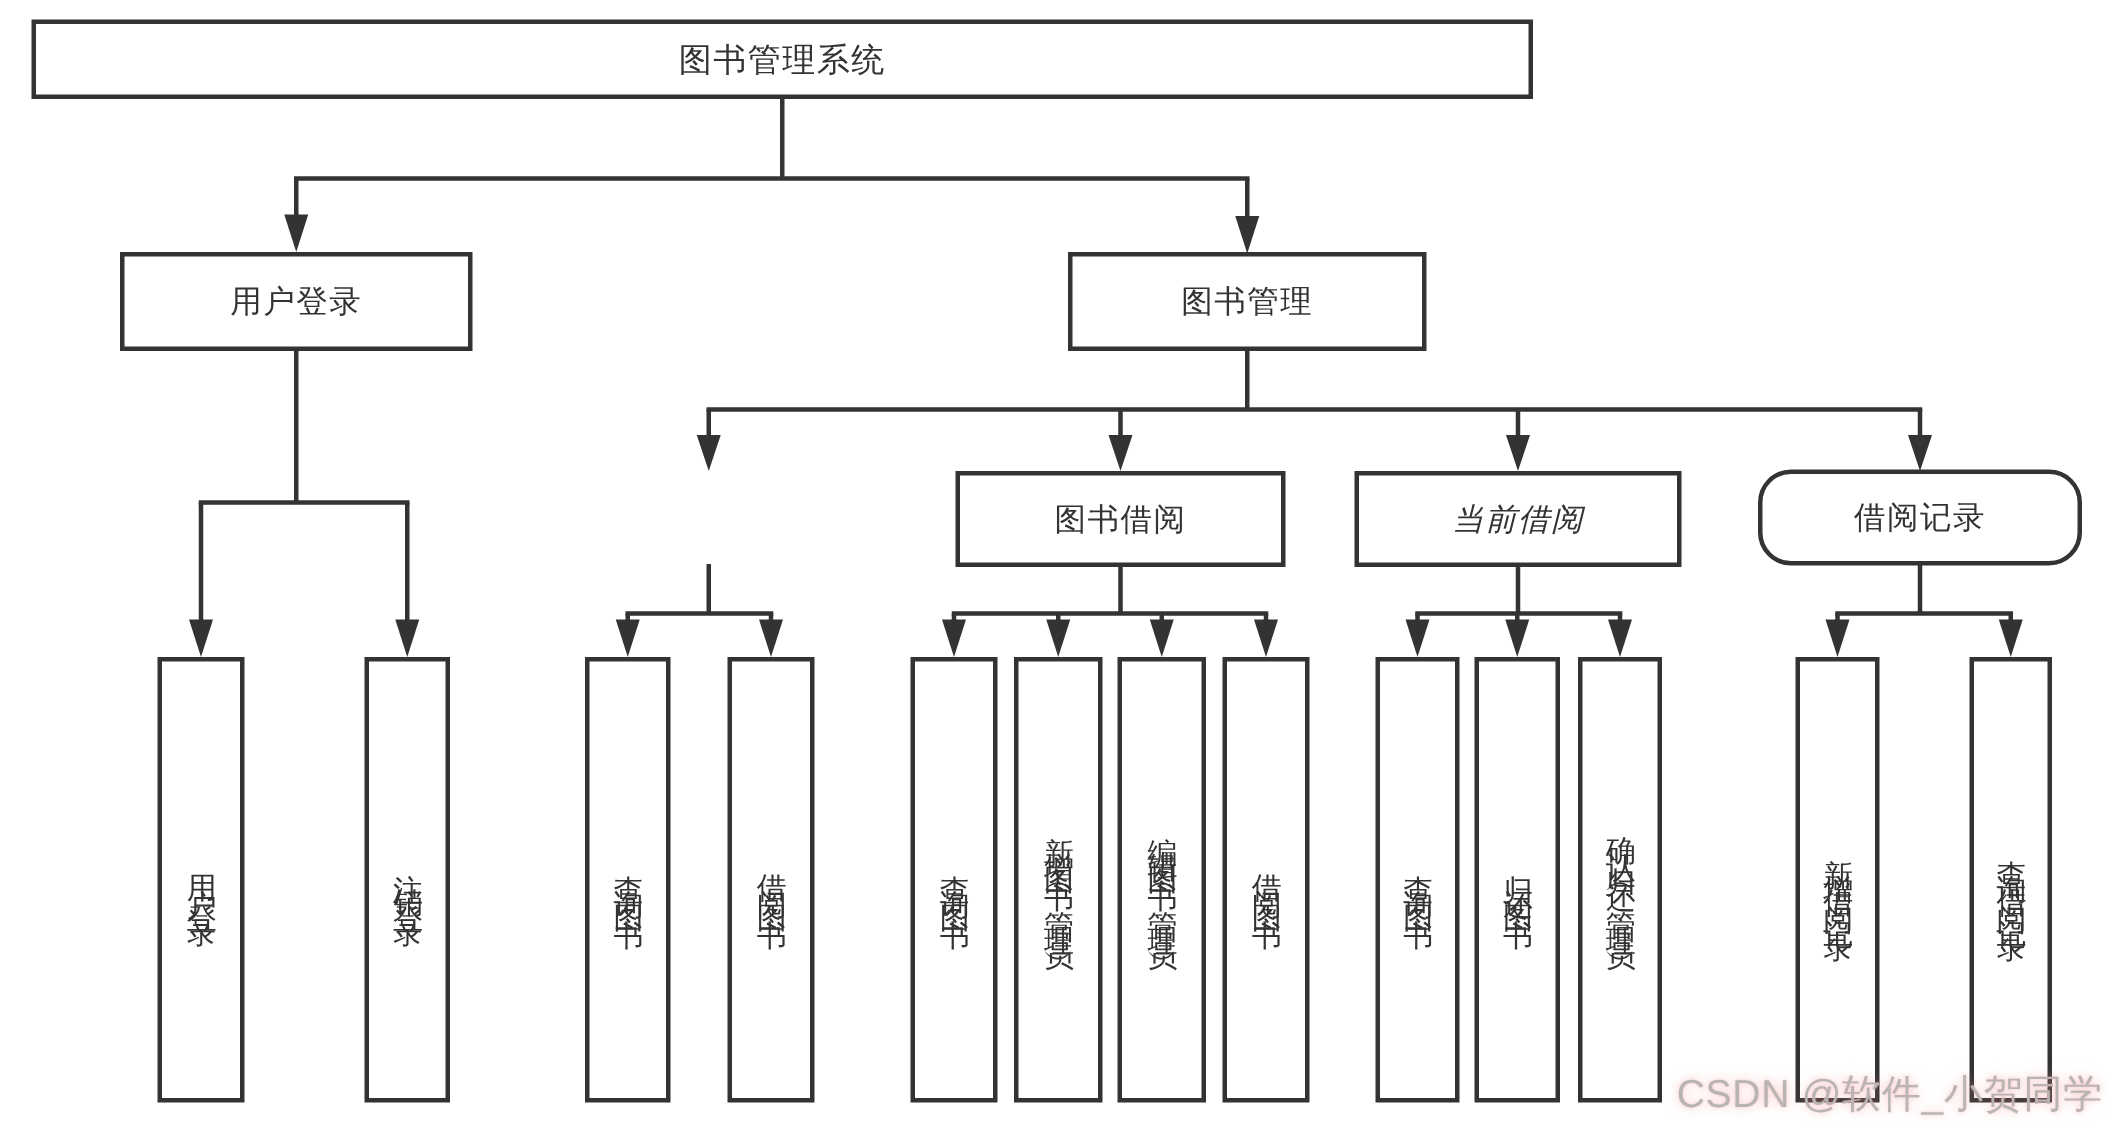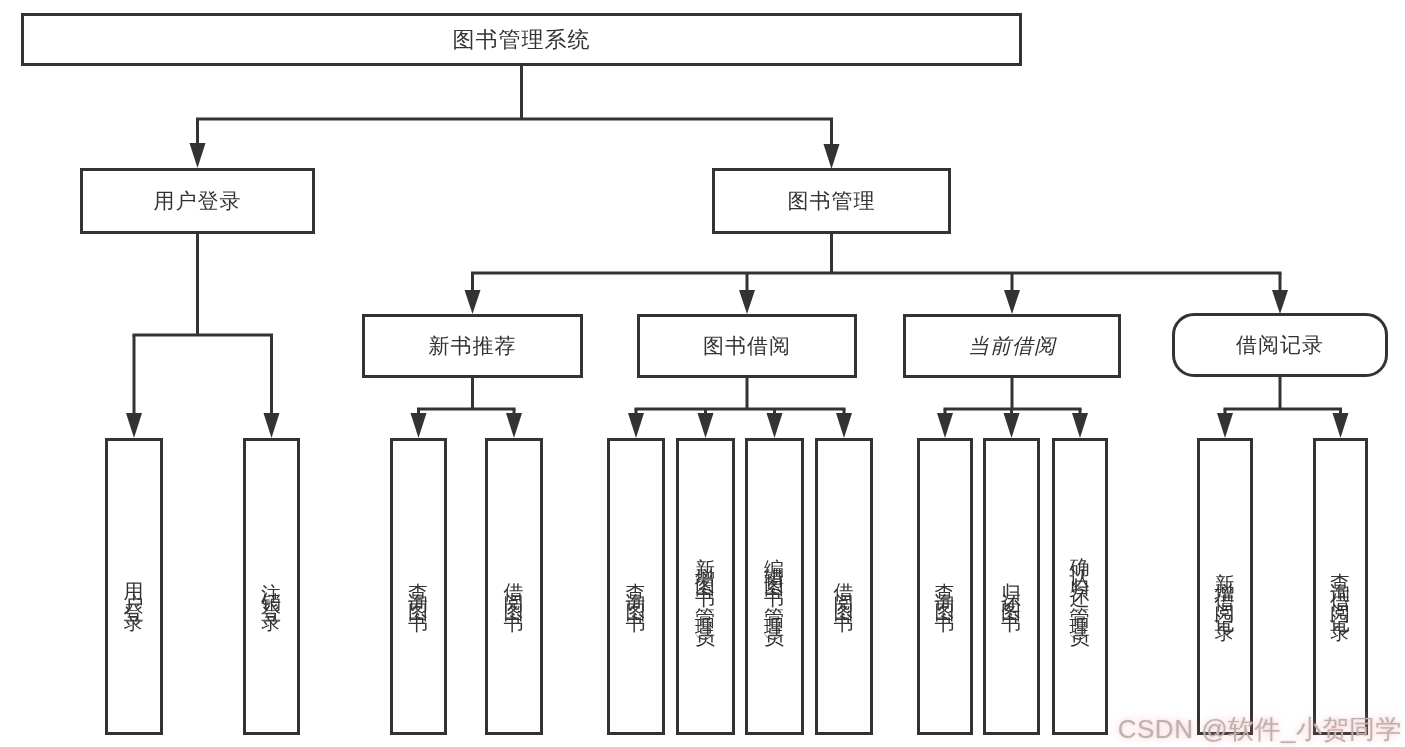--- a/index.html
+++ b/index.html
@@ -136,23 +136,20 @@
     <span>图书管理系统</span>
   </div>
 
   <div class="node" style="left:80px; top:168px; width:235px; height:66px;">
     <span>用户登录</span>
   </div>
   <div class="node" style="left:712px; top:168px; width:239px; height:66px;">
     <span>图书管理</span>
   </div>
 
-  <div class="node" style="left:362px; top:314px; width:221px; height:64px;">
-    <span>新书推荐</span>
-  </div>
   <div class="node" style="left:637px; top:314px; width:220px; height:64px;text-align:center;">
     <span>图书借阅</span>
   </div>
   <div class="node" style="left:903px; top:314px; width:218px; height:64px;font-style:italic;">
     <span>当前借阅</span>
   </div>
   <div class="node" style="left:1172px; top:313px; width:216px; height:64px;border-radius:22px;">
     <span>借阅记录</span>
   </div>
 

